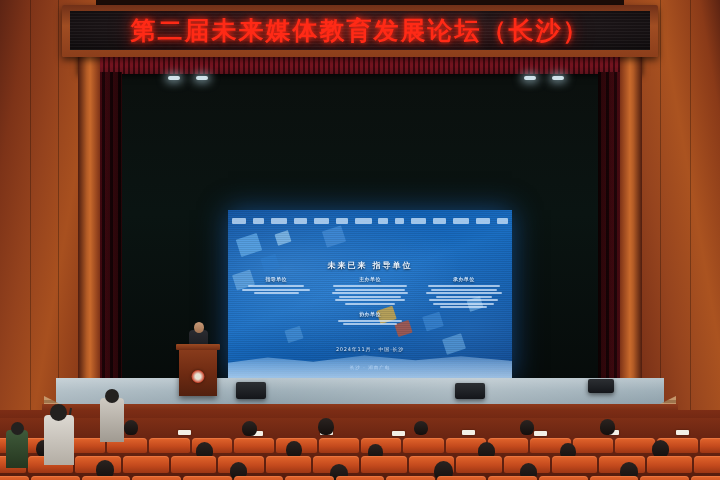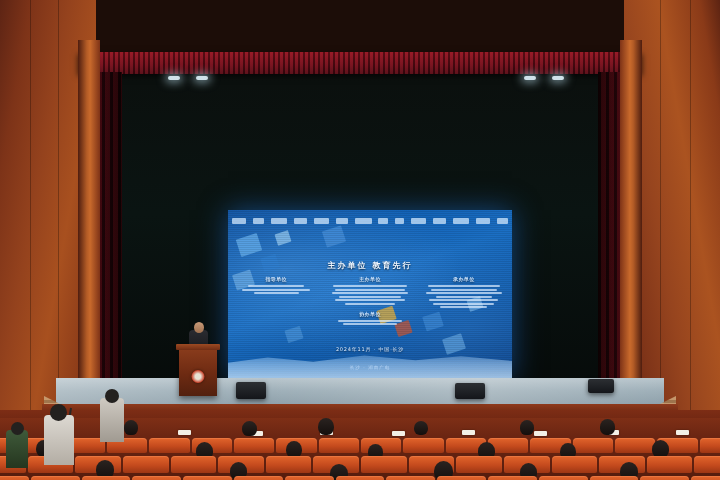--- a/index.html
+++ b/index.html
@@ -167,20 +167,25 @@
   <div class="curtain-leg left"></div>
   <div class="curtain-leg right"></div>
   <div class="pilaster left"></div>
   <div class="pilaster right"></div>
 
   <div class="spot" style="left:168px"></div>
   <div class="spot" style="left:196px"></div>
   <div class="spot" style="left:524px"></div>
   <div class="spot" style="left:552px"></div>
 
+  <div class="banner-frame">
+    <div class="banner-led">
+      <div class="banner-text">第二届未来媒体教育发展论坛（长沙）</div>
+    </div>
+  </div>
 
   <div class="led-screen">
     <div class="tile" style="left:10px;top:26px;width:22px;height:18px;background:#5fa8e8"></div>
     <div class="tile" style="left:34px;top:46px;width:16px;height:14px;background:#2f7fd0"></div>
     <div class="tile" style="left:6px;top:62px;width:19px;height:16px;background:#7dbbef;opacity:.6"></div>
     <div class="tile" style="left:48px;top:22px;width:14px;height:12px;background:#9cd0f5;opacity:.7"></div>
     <div class="tile" style="left:96px;top:18px;width:20px;height:17px;background:#4a93dd;opacity:.7"></div>
     <div class="tile" style="left:150px;top:98px;width:17px;height:14px;background:#e8b23a;opacity:.75"></div>
     <div class="tile" style="left:168px;top:112px;width:15px;height:13px;background:#d2562f;opacity:.7"></div>
     <div class="tile" style="left:196px;top:104px;width:18px;height:15px;background:#3f8ad6;opacity:.7"></div>
@@ -198,21 +203,21 @@
       <div class="logo-chip" style="width:17px"></div>
       <div class="logo-chip" style="width:10px"></div>
       <div class="logo-chip" style="width:9px"></div>
       <div class="logo-chip" style="width:15px"></div>
       <div class="logo-chip" style="width:13px"></div>
       <div class="logo-chip" style="width:16px"></div>
       <div class="logo-chip" style="width:14px"></div>
       <div class="logo-chip" style="width:11px"></div>
     </div>
 
-    <div class="screen-sub">主办单位  教育先行</div>
+    <div class="screen-sub">未来已来  指导单位</div>
 
     <div class="col-wrap">
       <div class="col">
         <div class="col-head">指导单位</div>
         <div class="col-lines">
           <div class="ln" style="width:70%"></div>
             <div class="ln" style="width:84%"></div>
           <div class="ln" style="width:56%"></div>
         </div>
       </div>

